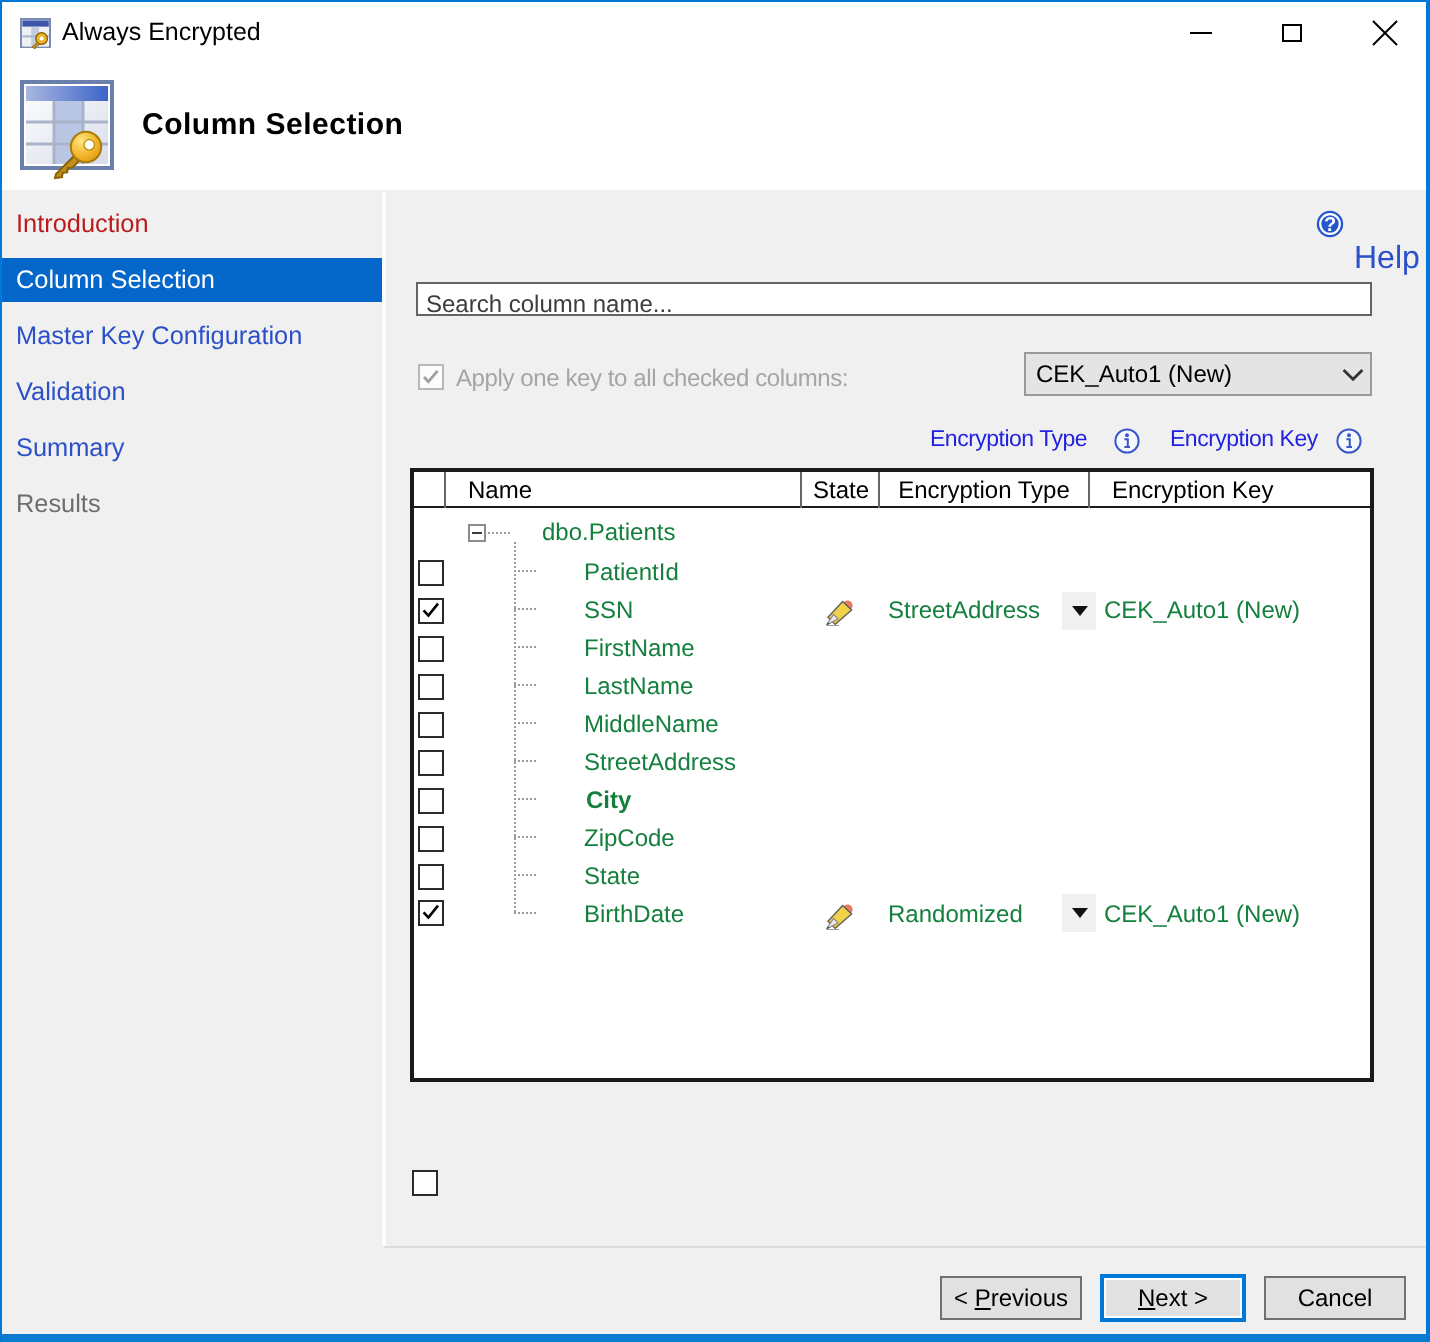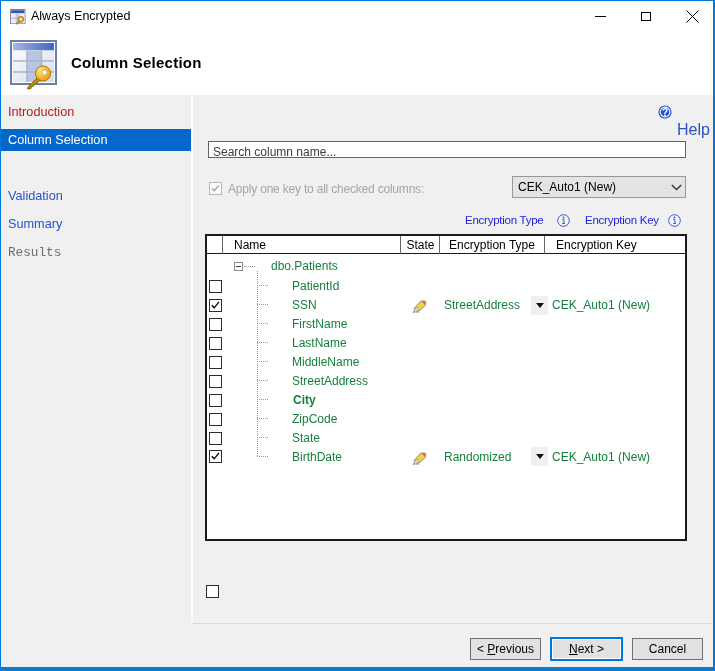--- a/index.html
+++ b/index.html
@@ -74,23 +74,24 @@
   </svg>
   <div class="abs" style="left:70px;top:24px;font-size:15px;font-weight:bold;letter-spacing:0.25px;color:#000;">Column Selection</div>
 </div>
 
 <div class="abs" style="left:0;top:94px;width:712px;height:572px;background:#f0f0f0;">
 
   <div class="abs" style="left:7px;top:9.5px;font-size:12.7px;color:#b91c1c;">Introduction</div>
   <div class="abs" style="left:0;top:34px;width:190px;height:22px;background:#0667cb;">
     <div class="abs" style="left:7px;top:3.5px;font-size:12.7px;color:#fff;">Column Selection</div>
   </div>
+  <div class="abs" style="left:7px;top:65.5px;font-size:12.7px;color:#2b50c8;">Master Key Configuration</div>
   <div class="abs" style="left:7px;top:93.5px;font-size:12.7px;color:#2b50c8;">Validation</div>
   <div class="abs" style="left:7px;top:121.5px;font-size:12.7px;color:#2b50c8;">Summary</div>
-  <div class="abs" style="left:7px;top:149.5px;font-size:12.7px;color:#6e6e6e;font-family:Liberation Mono, monospace;">Results</div>
+  <div class="abs" style="left:7px;top:149.5px;font-size:12.7px;color:#6e6e6e;">Results</div>
 
   <div class="abs" style="left:190px;top:1px;width:2px;height:527px;background:#fdfdfd;"></div>
 
   <svg class="abs" style="left:657px;top:10px;" width="14" height="14" viewBox="0 0 14 14">
     <circle cx="7" cy="7" r="6.6" fill="#2456cd"></circle>
     <circle cx="7" cy="7" r="4.9" fill="none" stroke="#fff" stroke-width="1.1"></circle>
     <text x="7" y="10.6" font-size="10" font-weight="bold" fill="#ffffff" text-anchor="middle" font-family="Liberation Sans,sans-serif">?</text>
   </svg>
   <div class="abs" style="left:676px;top:10px;font-size:16px;color:#2b50c8;margin-top:16px;">Help</div>
 

